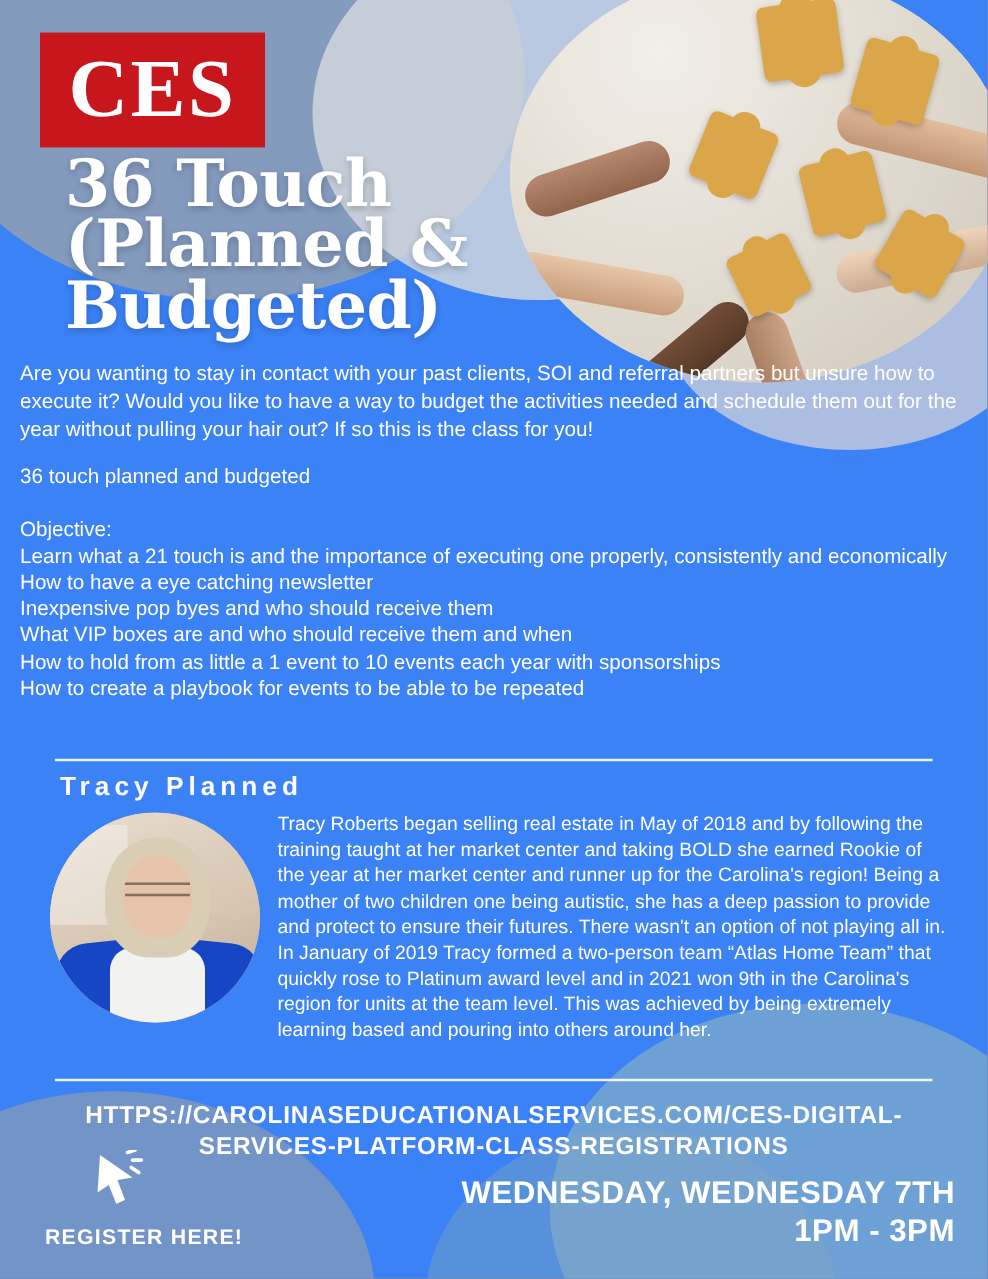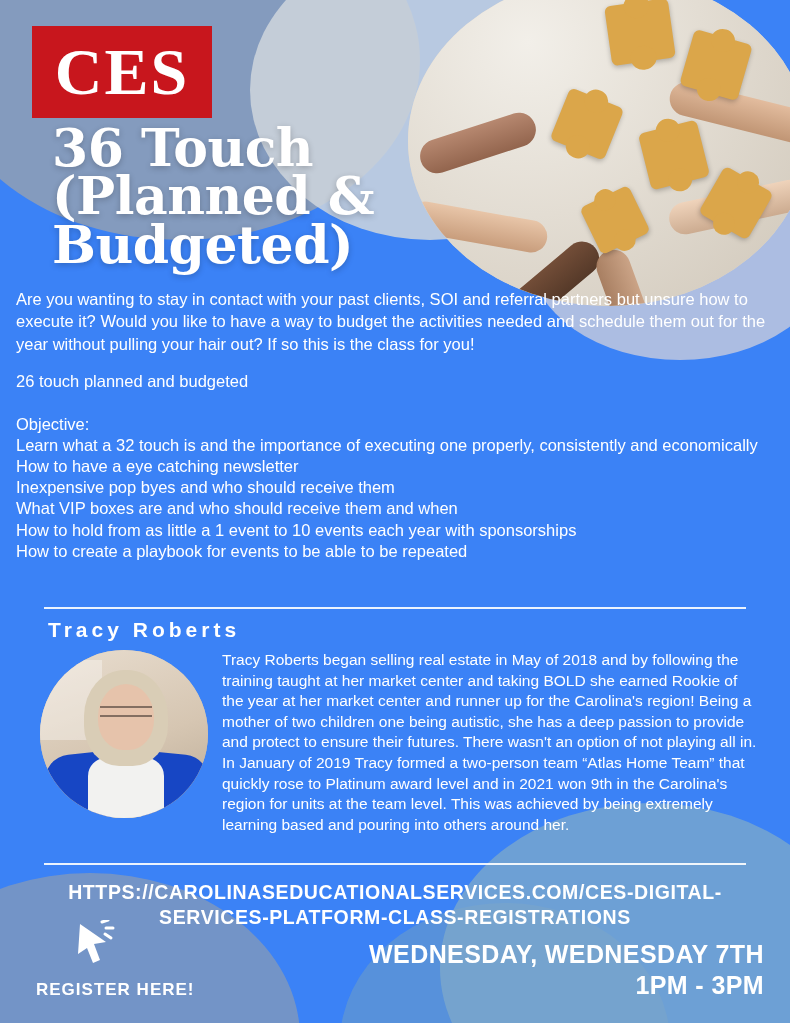--- a/index.html
+++ b/index.html
@@ -317,37 +317,37 @@
   </div>
 
   <div class="logo-box">
     <span class="logo-text">CES</span>
   </div>
 
   <div class="title">36 Touch (Planned &amp; Budgeted)</div>
 
   <div class="intro">
     <p>Are you wanting to stay in contact with your past clients, SOI and referral partners but unsure how to execute it?  Would you like to have a way to budget the activities needed and schedule them out for the year without pulling your hair out?  If so this is the class for you!</p>
-    <p>26 touch planned and budgeted</p>
+    <p>36 touch planned and budgeted</p>
   </div>
 
   <div class="objective">
     <span class="line">Objective:</span>
-    <span class="line">Learn what a 32 touch is and the importance of executing one properly, consistently and economically</span>
+    <span class="line">Learn what a 21 touch is and the importance of executing one properly, consistently and economically</span>
     <span class="line">How to have a eye catching newsletter</span>
     <span class="line">Inexpensive pop byes and who should receive them</span>
     <span class="line">What VIP boxes are and who should receive them and when</span>
     <span class="line">How to hold from as little a 1 event to 10 events each year with sponsorships</span>
     <span class="line">How to create a playbook for events to be able to be repeated</span>
   </div>
 
   <div class="rule rule-top"></div>
   <div class="rule rule-bottom"></div>
 
-  <div class="speaker-name">Tracy Roberts</div>
+  <div class="speaker-name">Tracy Planned</div>
   <div class="speaker-photo">
     <div class="room"></div>
     <div class="cabinet"></div>
     <div class="blazer-l"></div>
     <div class="blazer-r"></div>
     <div class="shirt"></div>
     <div class="hair"></div>
     <div class="face"></div>
     <div class="glasses"></div>
   </div>

